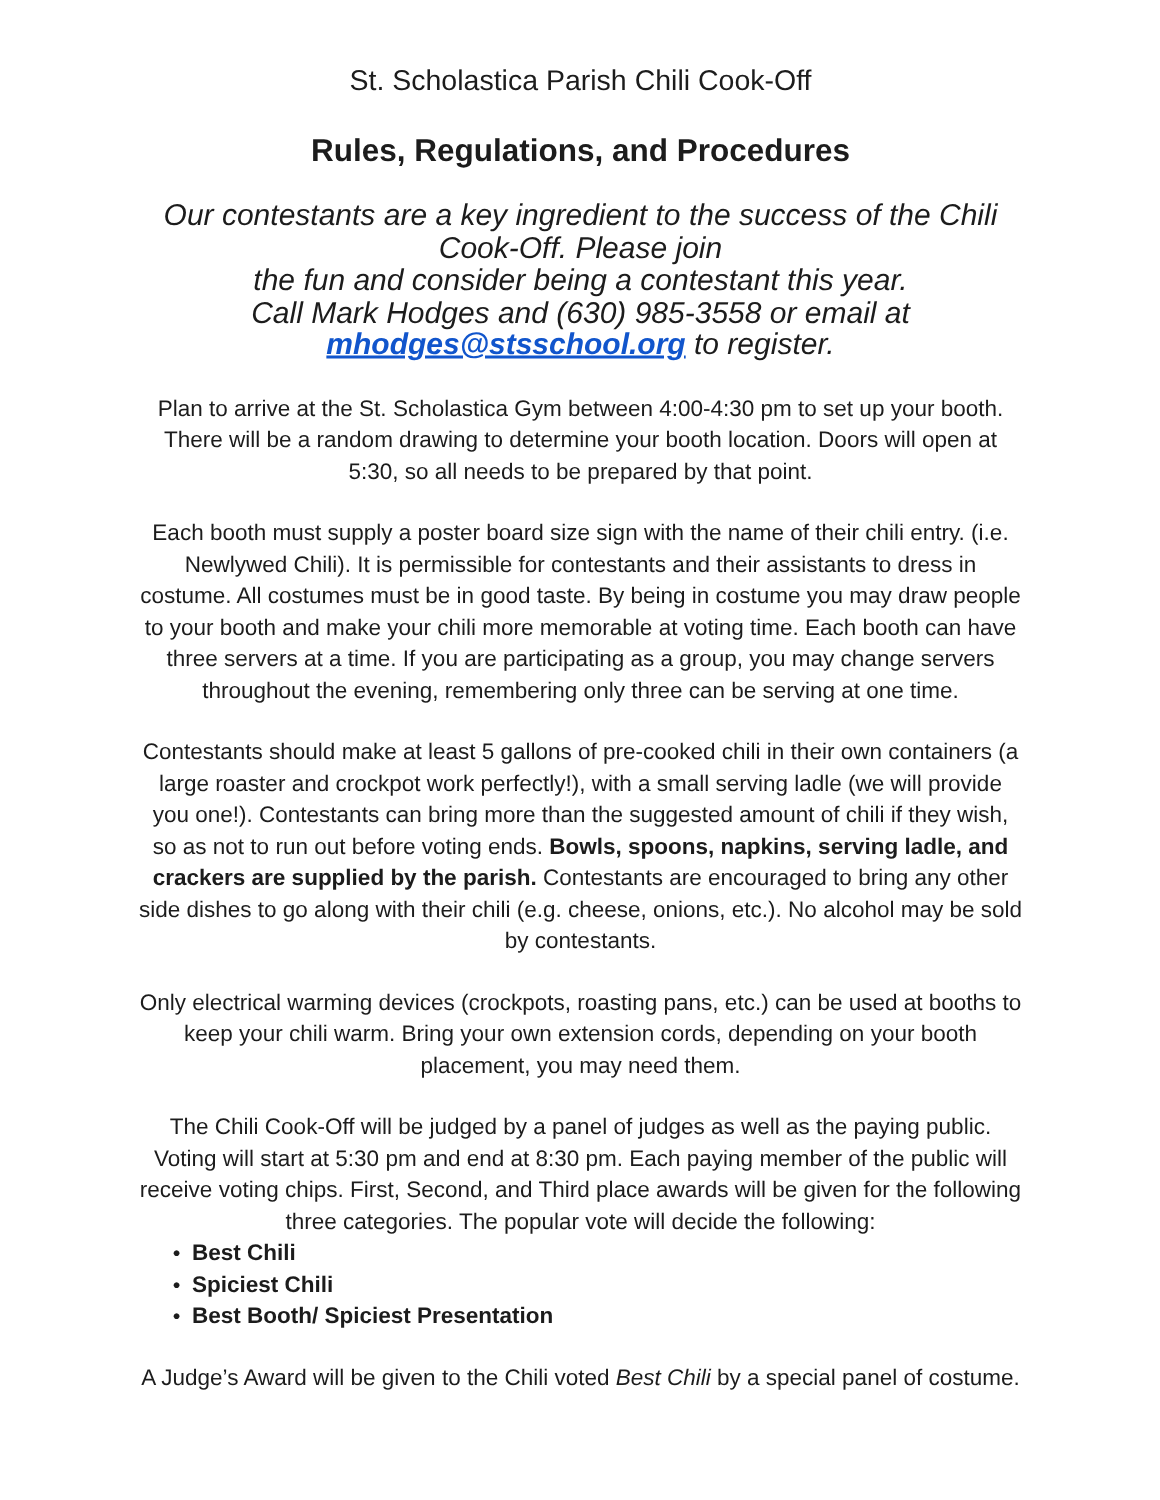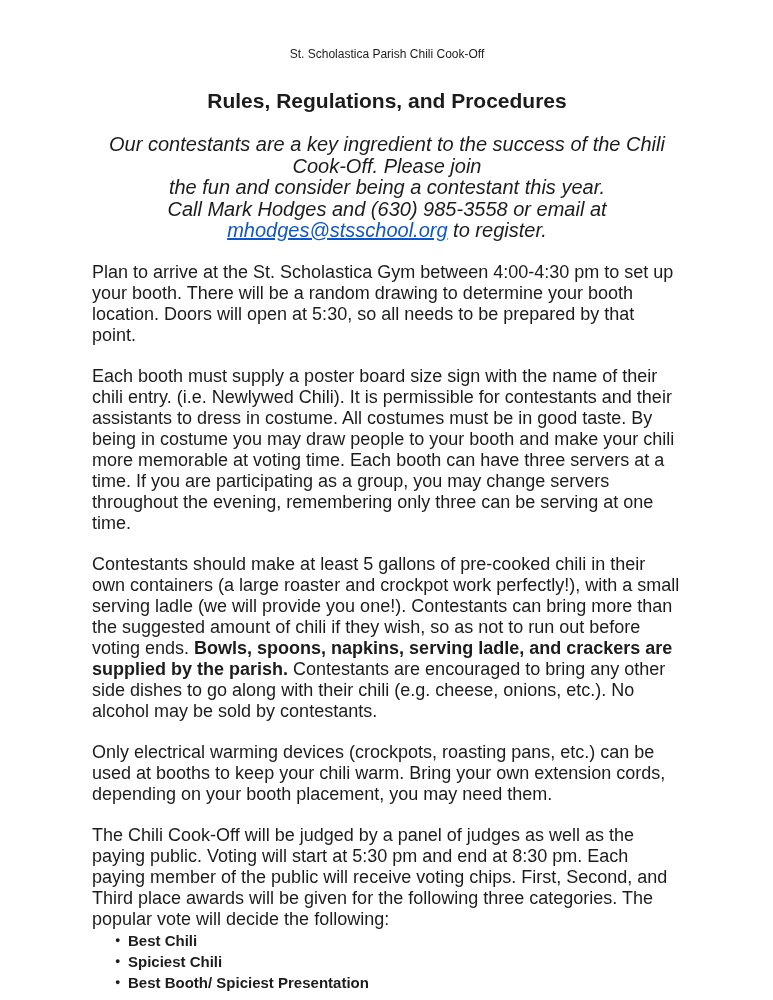--- a/index.html
+++ b/index.html
@@ -10,21 +10,21 @@
     height: 1000px;
     margin: 0 auto;
     background: #ffffff;
     font-family: "Liberation Sans", sans-serif;
     color: #1c1c1c;
     padding: 44px 91px 0 92px;
     overflow: hidden;
   }
   .doc-title {
     margin: 0;
-    font-size: 12px;
+    font-size: 19px;
     line-height: 21px;
     font-weight: normal;
     text-align: center;
   }
   .doc-heading {
     margin: 23px 0 0 0;
     font-size: 21px;
     line-height: 26px;
     font-weight: bold;
     text-align: center;
@@ -33,23 +33,23 @@
     margin-top: 20px;
     font-size: 20px;
     line-height: 21.5px;
     font-style: italic;
     text-align: center;
   }
   .intro-line { min-height: 21.5px; }
   .body-text { margin-top: 0; }
   .body-text p {
     margin: 20px 0 0 0;
-    font-size: 18px;
+    font-size: 15px;
     line-height: 21px;
-    text-align: left;
+    text-align: center;
   }
   .seg-bold { font-weight: bold; }
   .seg-italic { font-style: italic; }
   a.seg-link, .seg-link {
     font-style: italic;
     text-decoration: underline;
     cursor: pointer;
   }
   ul.award-list {
     margin: 0;
@@ -77,21 +77,21 @@
 
 <div class="page" style="color: rgb(28, 28, 28); background: rgb(255, 255, 255);">
   <p class="doc-title">St. Scholastica Parish Chili Cook-Off</p>
 
   <h1 class="doc-heading">Rules, Regulations, and Procedures</h1>
 
   <div class="intro" id="intro">
       <div class="intro-line"><span>Our contestants are a key ingredient to the success of the Chili Cook-Off. Please join</span></div>
       <div class="intro-line"><span>the fun and consider being a contestant this year.</span></div>
       <div class="intro-line"><span>Call Mark Hodges and (630) 985-3558 or email at</span></div>
-      <div class="intro-line"><a class="seg-link" style="color: rgb(17, 85, 204);">mhodges@stsschool.org</a><span> to register.</span></div>
+      <div class="intro-line"><a class="seg-link" style="color: rgb(17, 85, 204); font-weight: bold;">mhodges@stsschool.org</a><span> to register.</span></div>
     </div>
 
   <div class="body-text" id="body-text">
       <p><span>Plan to arrive at the St. Scholastica Gym between 4:00-4:30 pm to set up your booth. There will be a random drawing to determine your booth location. Doors will open at 5:30, so all needs to be prepared by that point.</span></p>
       <p><span>Each booth must supply a poster board size sign with the name of their chili entry. (i.e. Newlywed Chili). It is permissible for contestants and their assistants to dress in costume. All costumes must be in good taste. By being in costume you may draw people to your booth and make your chili more memorable at voting time. Each booth can have three servers at a time. If you are participating as a group, you may change servers throughout the evening, remembering only three can be serving at one time.</span></p>
       <p><span>Contestants should make at least 5 gallons of pre-cooked chili in their own containers (a large roaster and crockpot work perfectly!), with a small serving ladle (we will provide you one!). Contestants can bring more than the suggested amount of chili if they wish, so as not to run out before voting ends. </span><span class="seg-bold">Bowls, spoons, napkins, serving ladle,  and crackers are supplied by the parish.</span><span> Contestants are encouraged to bring any other side dishes to go along with their chili (e.g. cheese, onions, etc.). No alcohol may be sold by contestants.</span></p>
       <p><span>Only electrical warming devices (crockpots, roasting pans, etc.) can be used at booths to keep your chili warm. Bring your own extension cords, depending on your booth placement, you may need them.</span></p>
       <p><span>The Chili Cook-Off will be judged by a panel of judges as well as the paying public. Voting will start at 5:30 pm and end at 8:30 pm. Each paying member of the public will receive voting chips. First, Second, and Third place awards will be given for the following three categories. The popular vote will decide the following:</span></p>
       <ul class="award-list">
         <li>Best Chili</li>

